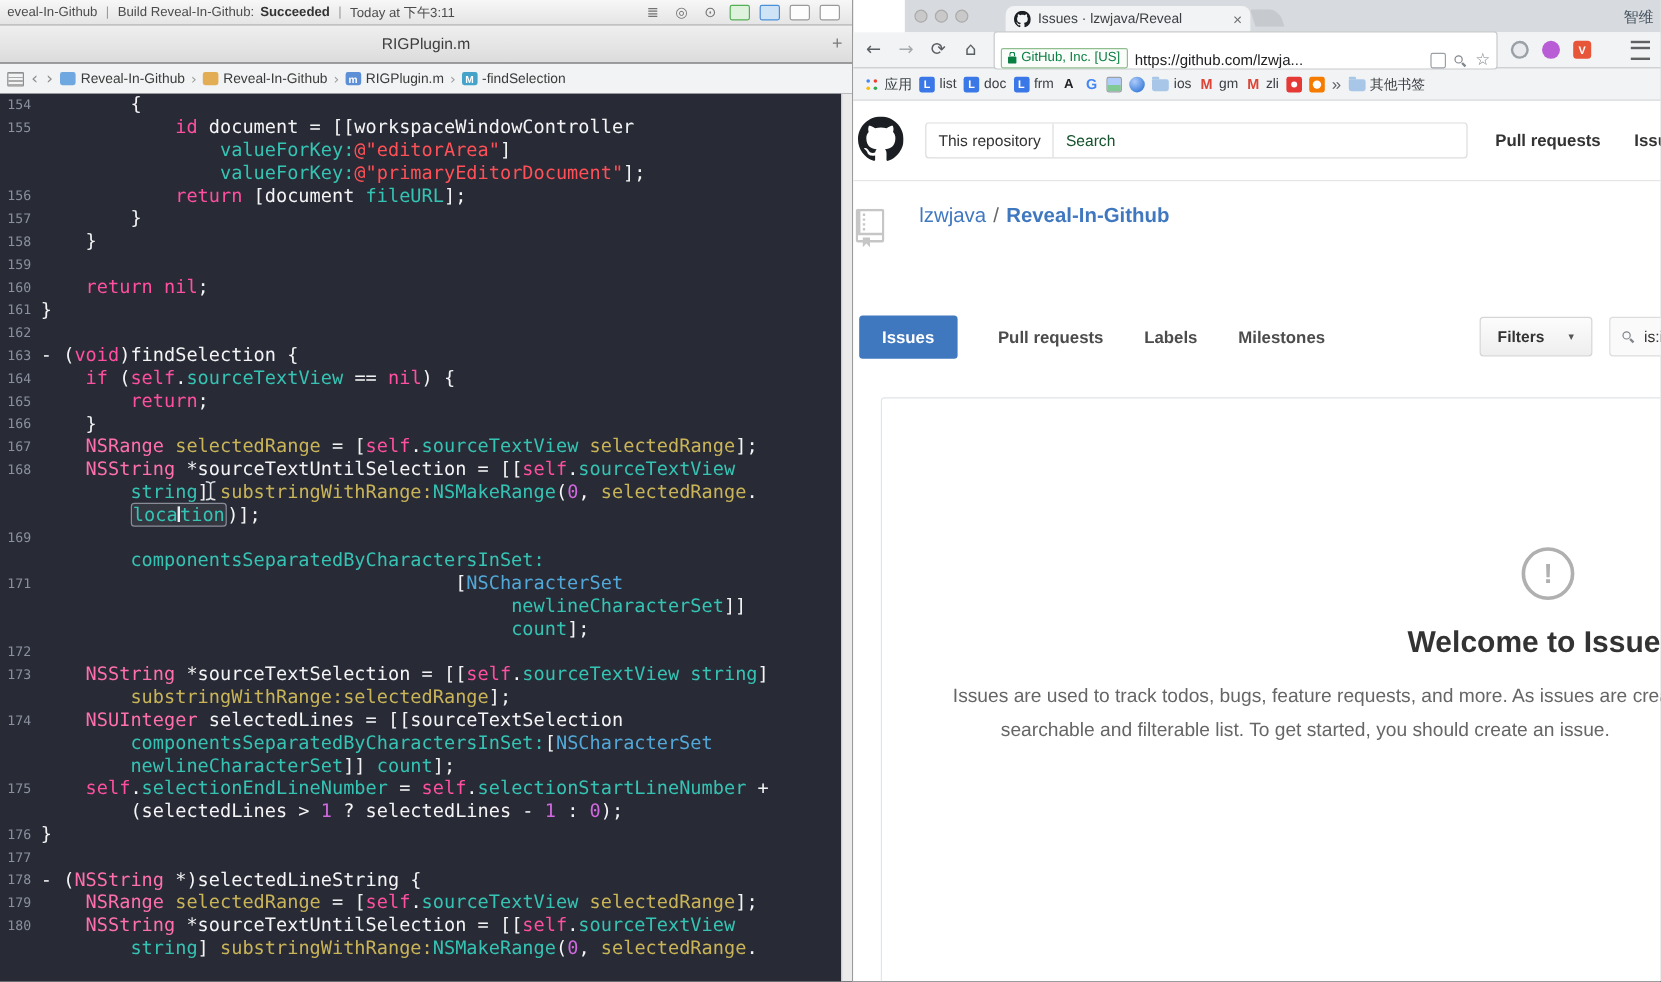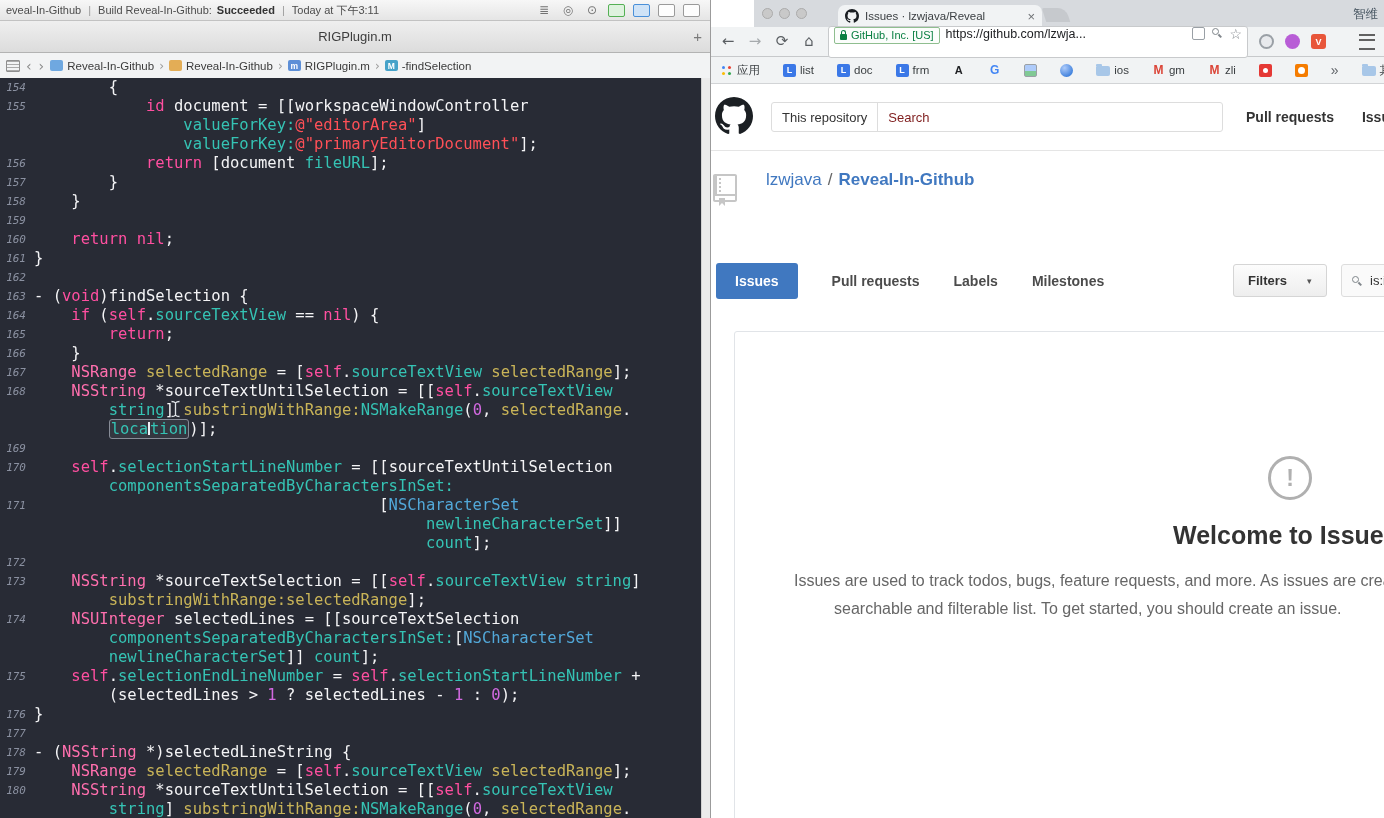--- a/index.html
+++ b/index.html
@@ -34,21 +34,21 @@
       font-size:8.5px;font-weight:bold;color:#fff;flex:none;}
   .ci.folder-blue{background:#6fa8e0;}
   .ci.folder-orange{background:#e3ad56;}
   .ci.file-m{background:#5d8fd7;}
   .ci.method-m{background:#45a2c9;}
   
   .xc-editor{position:absolute;left:0;top:78px;right:0;bottom:0;background:#282b35;overflow:hidden;
              font-family:"DejaVu Sans Mono",monospace;font-size:15.5px;}
   .crow{height:19px;line-height:19px;white-space:pre;}
   .ln{display:inline-block;width:26px;margin-right:8px;text-align:right;font-size:11px;color:#8a90a0;
-      vertical-align:top;line-height:19px;font-style:italic;}
+      vertical-align:top;line-height:19px;}
   .tok-pl{color:#f4f4f6;}
   .tok-kw{color:#ff4fa0;}
   .tok-ty{color:#ff6fae;}
   .tok-st{color:#ff5057;}
   .tok-nu{color:#d269e0;}
   .tok-me{color:#35c3b4;}
   .tok-go{color:#c9b458;}
   .tok-cl{color:#52a8d9;}
   .tok-box{border:1px solid #878c97;border-radius:3px;background:rgba(255,255,255,.06);color:#35c3b4;padding:0 1px;}
   .caret{display:inline-block;width:2px;height:13px;background:#eceff4;vertical-align:-1px;}
@@ -63,41 +63,41 @@
           display:flex;align-items:center;gap:6px;padding:0 7px;font-size:11.5px;color:#3c4043;}
   .cr-tab-title{flex:1;overflow:hidden;white-space:nowrap;}
   .cr-tab-close{color:#6e7174;font-size:13px;}
   .cr-newtab{position:absolute;left:290px;top:8px;width:24px;height:14px;background:#c6c9cd;border-radius:2px 8px 0 0;transform:skewX(18deg);}
   .cr-profile{position:absolute;right:6px;top:6px;font-size:12.5px;color:#44535f;}
   .cr-toolbar{position:relative;height:29px;background:#f1f3f4;border-bottom:1px solid #c7c9cb;
               display:flex;align-items:center;gap:11px;padding:0 9px;}
   .nav-ico{font-size:15px;color:#5a5e62;line-height:1;width:16px;text-align:center;font-family:"DejaVu Sans",sans-serif;}
   .nav-ico.dim{color:#a6aaad;}
   .omnibox{width:420px;height:32px;border:1px solid #c8cacc;border-radius:3px;background:#fff;
-           display:flex;align-items:flex-start;gap:6px;padding:0 5px;box-sizing:border-box;}
+           display:flex;align-items:flex-end;gap:6px;padding:0 5px;box-sizing:border-box;}
   .ev{display:flex;align-items:center;gap:4px;height:15px;border:1px solid #8fbe8f;border-radius:2px;
       background:#fbfdfb;padding:0 5px;font-size:11px;color:#0b8043;white-space:nowrap;}
   .lock{width:7px;height:6px;background:#0b8043;border-radius:1px;position:relative;margin-top:3px;flex:none;}
   .lock::before{content:"";position:absolute;left:1px;top:-4px;width:5px;height:4px;border:1px solid #0b8043;
                 border-bottom:none;border-radius:3px 3px 0 0;box-sizing:border-box;}
   .url{font-size:12.5px;color:#202124;white-space:nowrap;overflow:hidden;flex:1;}
   .pgact{width:11px;height:11px;border:1px solid #9aa0a6;border-radius:2px;flex:none;}
   .mag{position:relative;width:12px;height:12px;flex:none;}
   .mag::before{content:"";position:absolute;left:1px;top:1px;width:7px;height:7px;border:1.5px solid #80868b;border-radius:50%;box-sizing:border-box;}
   .mag::after{content:"";position:absolute;left:7px;top:8px;width:4px;height:1.5px;background:#80868b;transform:rotate(45deg);}
   .ob-star{color:#80868b;font-size:14px;line-height:1;font-family:"DejaVu Sans",sans-serif;}
   .ext{width:15px;height:15px;border-radius:50%;flex:none;}
   .ext.gray{border:2px solid #9aa0a6;box-sizing:border-box;background:#e8eaed;}
   .ext.purple{background:#b85dd6;}
   .ext.vred{background:#e8563a;border-radius:3px;color:#fff;font-size:9px;font-weight:bold;
             display:flex;align-items:center;justify-content:center;}
   .menu-ico{width:16px;height:12px;border-top:2px solid #616161;border-bottom:2px solid #616161;position:relative;margin-left:auto;}
   .menu-ico::before{content:"";position:absolute;left:0;right:0;top:3px;height:2px;background:#616161;}
   .cr-bookmarks{height:26px;background:#f1f3f4;border-bottom:1px solid #d2d4d6;display:flex;align-items:center;
-                gap:23px;padding:0 9px;font-size:11.5px;color:#3c4043;white-space:nowrap;overflow:hidden;}
+                gap:6px;padding:0 9px;font-size:11.5px;color:#3c4043;white-space:nowrap;overflow:hidden;}
   .bm{display:flex;align-items:center;gap:4px;}
   .bm-more{font-size:14px;color:#5f6368;}
   .bi{width:13px;height:13px;border-radius:2px;display:flex;align-items:center;justify-content:center;font-weight:bold;flex:none;}
   .bi.apps{position:relative;}
   .bi.apps::before{content:"";position:absolute;left:2px;top:2px;width:3px;height:3px;border-radius:50%;background:#4285f4;
                    box-shadow:6px 0 0 #ea4335,0 6px 0 #fbbc05,6px 6px 0 #34a853;}
   .bi.l-blue{background:#3b78e7;color:#fff;font-size:9px;}
   .bi.letter-a{color:#202124;font-size:11px;}
   .bi.google-g{color:#4285f4;font-size:12px;}
   .bi.image{background:linear-gradient(180deg,#aecbfa 55%,#81c995 45%);border:1px solid #9aa0a6;box-sizing:border-box;}
@@ -111,21 +111,21 @@
   .bi.orange-app::before{content:"";position:absolute;inset:3px;background:#fff;border-radius:50%;}
 
   
   .gh{position:relative;height:734px;background:#fff;color:#333;}
   .gh-header{position:relative;height:66px;border-bottom:1px solid #e5e5e5;}
   .gh-logo{position:absolute;left:4px;top:13px;}
   .gh-search{position:absolute;left:60px;top:18px;width:452px;height:30px;border:1px solid #ddd;border-radius:3px;
              display:flex;align-items:center;font-size:13px;box-sizing:border-box;background:#fff;}
   .gh-scope{padding:0 10px;color:#333;}
   .gh-sdiv{width:1px;align-self:stretch;background:#ddd;}
-  .gh-ph{padding:0 10px;color:#7f1d1d;}
+  .gh-ph{padding:0 10px;color:#14532d;}
   .gh-navlinks{position:absolute;left:535px;top:0;height:66px;display:flex;align-items:center;gap:28px;
                font-size:14px;font-weight:bold;color:#333;white-space:nowrap;}
   .gh-repoicon{position:absolute;left:2px;top:90px;color:#c6c6c6;}
   .gh-title{position:absolute;left:55px;top:86px;font-size:17px;white-space:nowrap;}
   .gh-owner{color:#4078c0;}
   .gh-slash{color:#666;margin:0 6px;}
   .gh-name{color:#4078c0;font-weight:bold;}
   .gh-tabs{position:absolute;left:5px;top:179px;display:flex;align-items:center;height:36px;}
   .gh-tab-active{background:#4078c0;color:#fff;font-weight:bold;font-size:14px;padding:0 19px;height:36px;
                  line-height:36px;border-radius:3px;}
@@ -213,21 +213,20 @@
           <div class="crow"><span class="ln">162</span><span></span></div>
           <div class="crow"><span class="ln">163</span><span><span class="tok-pl">- (</span><span class="tok-kw">void</span><span class="tok-pl">)findSelection {</span></span></div>
           <div class="crow"><span class="ln">164</span><span><span class="tok-pl">    </span><span class="tok-kw">if</span><span class="tok-pl"> (</span><span class="tok-kw">self</span><span class="tok-pl">.</span><span class="tok-me">sourceTextView</span><span class="tok-pl"> == </span><span class="tok-kw">nil</span><span class="tok-pl">) {</span></span></div>
           <div class="crow"><span class="ln">165</span><span><span class="tok-pl">        </span><span class="tok-kw">return</span><span class="tok-pl">;</span></span></div>
           <div class="crow"><span class="ln">166</span><span><span class="tok-pl">    }</span></span></div>
           <div class="crow"><span class="ln">167</span><span><span class="tok-pl">    </span><span class="tok-ty">NSRange</span><span class="tok-pl"> </span><span class="tok-go">selectedRange</span><span class="tok-pl"> = [</span><span class="tok-kw">self</span><span class="tok-pl">.</span><span class="tok-me">sourceTextView</span><span class="tok-pl"> </span><span class="tok-go">selectedRange</span><span class="tok-pl">];</span></span></div>
           <div class="crow"><span class="ln">168</span><span><span class="tok-pl">    </span><span class="tok-ty">NSString</span><span class="tok-pl"> *sourceTextUntilSelection = [[</span><span class="tok-kw">self</span><span class="tok-pl">.</span><span class="tok-me">sourceTextView</span></span></div>
           <div class="crow"><span class="ln"></span><span><span class="tok-pl">        </span><span class="tok-me">string</span><span class="tok-pl">] </span><span class="tok-go">substringWithRange:</span><span class="tok-me">NSMakeRange</span><span class="tok-pl">(</span><span class="tok-nu">0</span><span class="tok-pl">, </span><span class="tok-go">selectedRange</span><span class="tok-pl">.</span></span></div>
           <div class="crow"><span class="ln"></span><span><span class="tok-pl">        </span><span class="tok-box"><span>loca</span><span class="caret"></span><span>tion</span></span><span class="tok-pl">)];</span></span></div>
           <div class="crow"><span class="ln">169</span><span></span></div>
-          <div class="crow"><span class="ln">170</span><span><span class="tok-pl">    </span><span class="tok-kw">self</span><span class="tok-pl">.</span><span class="tok-me">selectionStartLineNumber</span><span class="tok-pl"> = [[sourceTextUntilSelection</span></span></div>
           <div class="crow"><span class="ln"></span><span><span class="tok-pl">        </span><span class="tok-me">componentsSeparatedByCharactersInSet:</span></span></div>
           <div class="crow"><span class="ln">171</span><span><span class="tok-pl">                                     [</span><span class="tok-cl">NSCharacterSet</span></span></div>
           <div class="crow"><span class="ln"></span><span><span class="tok-pl">                                          </span><span class="tok-me">newlineCharacterSet</span><span class="tok-pl">]]</span></span></div>
           <div class="crow"><span class="ln"></span><span><span class="tok-pl">                                          </span><span class="tok-me">count</span><span class="tok-pl">];</span></span></div>
           <div class="crow"><span class="ln">172</span><span></span></div>
           <div class="crow"><span class="ln">173</span><span><span class="tok-pl">    </span><span class="tok-ty">NSString</span><span class="tok-pl"> *sourceTextSelection = [[</span><span class="tok-kw">self</span><span class="tok-pl">.</span><span class="tok-me">sourceTextView</span><span class="tok-pl"> </span><span class="tok-me">string</span><span class="tok-pl">]</span></span></div>
           <div class="crow"><span class="ln"></span><span><span class="tok-pl">        </span><span class="tok-go">substringWithRange:</span><span class="tok-go">selectedRange</span><span class="tok-pl">];</span></span></div>
           <div class="crow"><span class="ln">174</span><span><span class="tok-pl">    </span><span class="tok-ty">NSUInteger</span><span class="tok-pl"> selectedLines = [[sourceTextSelection</span></span></div>
           <div class="crow"><span class="ln"></span><span><span class="tok-pl">        </span><span class="tok-me">componentsSeparatedByCharactersInSet:</span><span class="tok-pl">[</span><span class="tok-cl">NSCharacterSet</span></span></div>
           <div class="crow"><span class="ln"></span><span><span class="tok-pl">        </span><span class="tok-me">newlineCharacterSet</span><span class="tok-pl">]] </span><span class="tok-me">count</span><span class="tok-pl">];</span></span></div>

